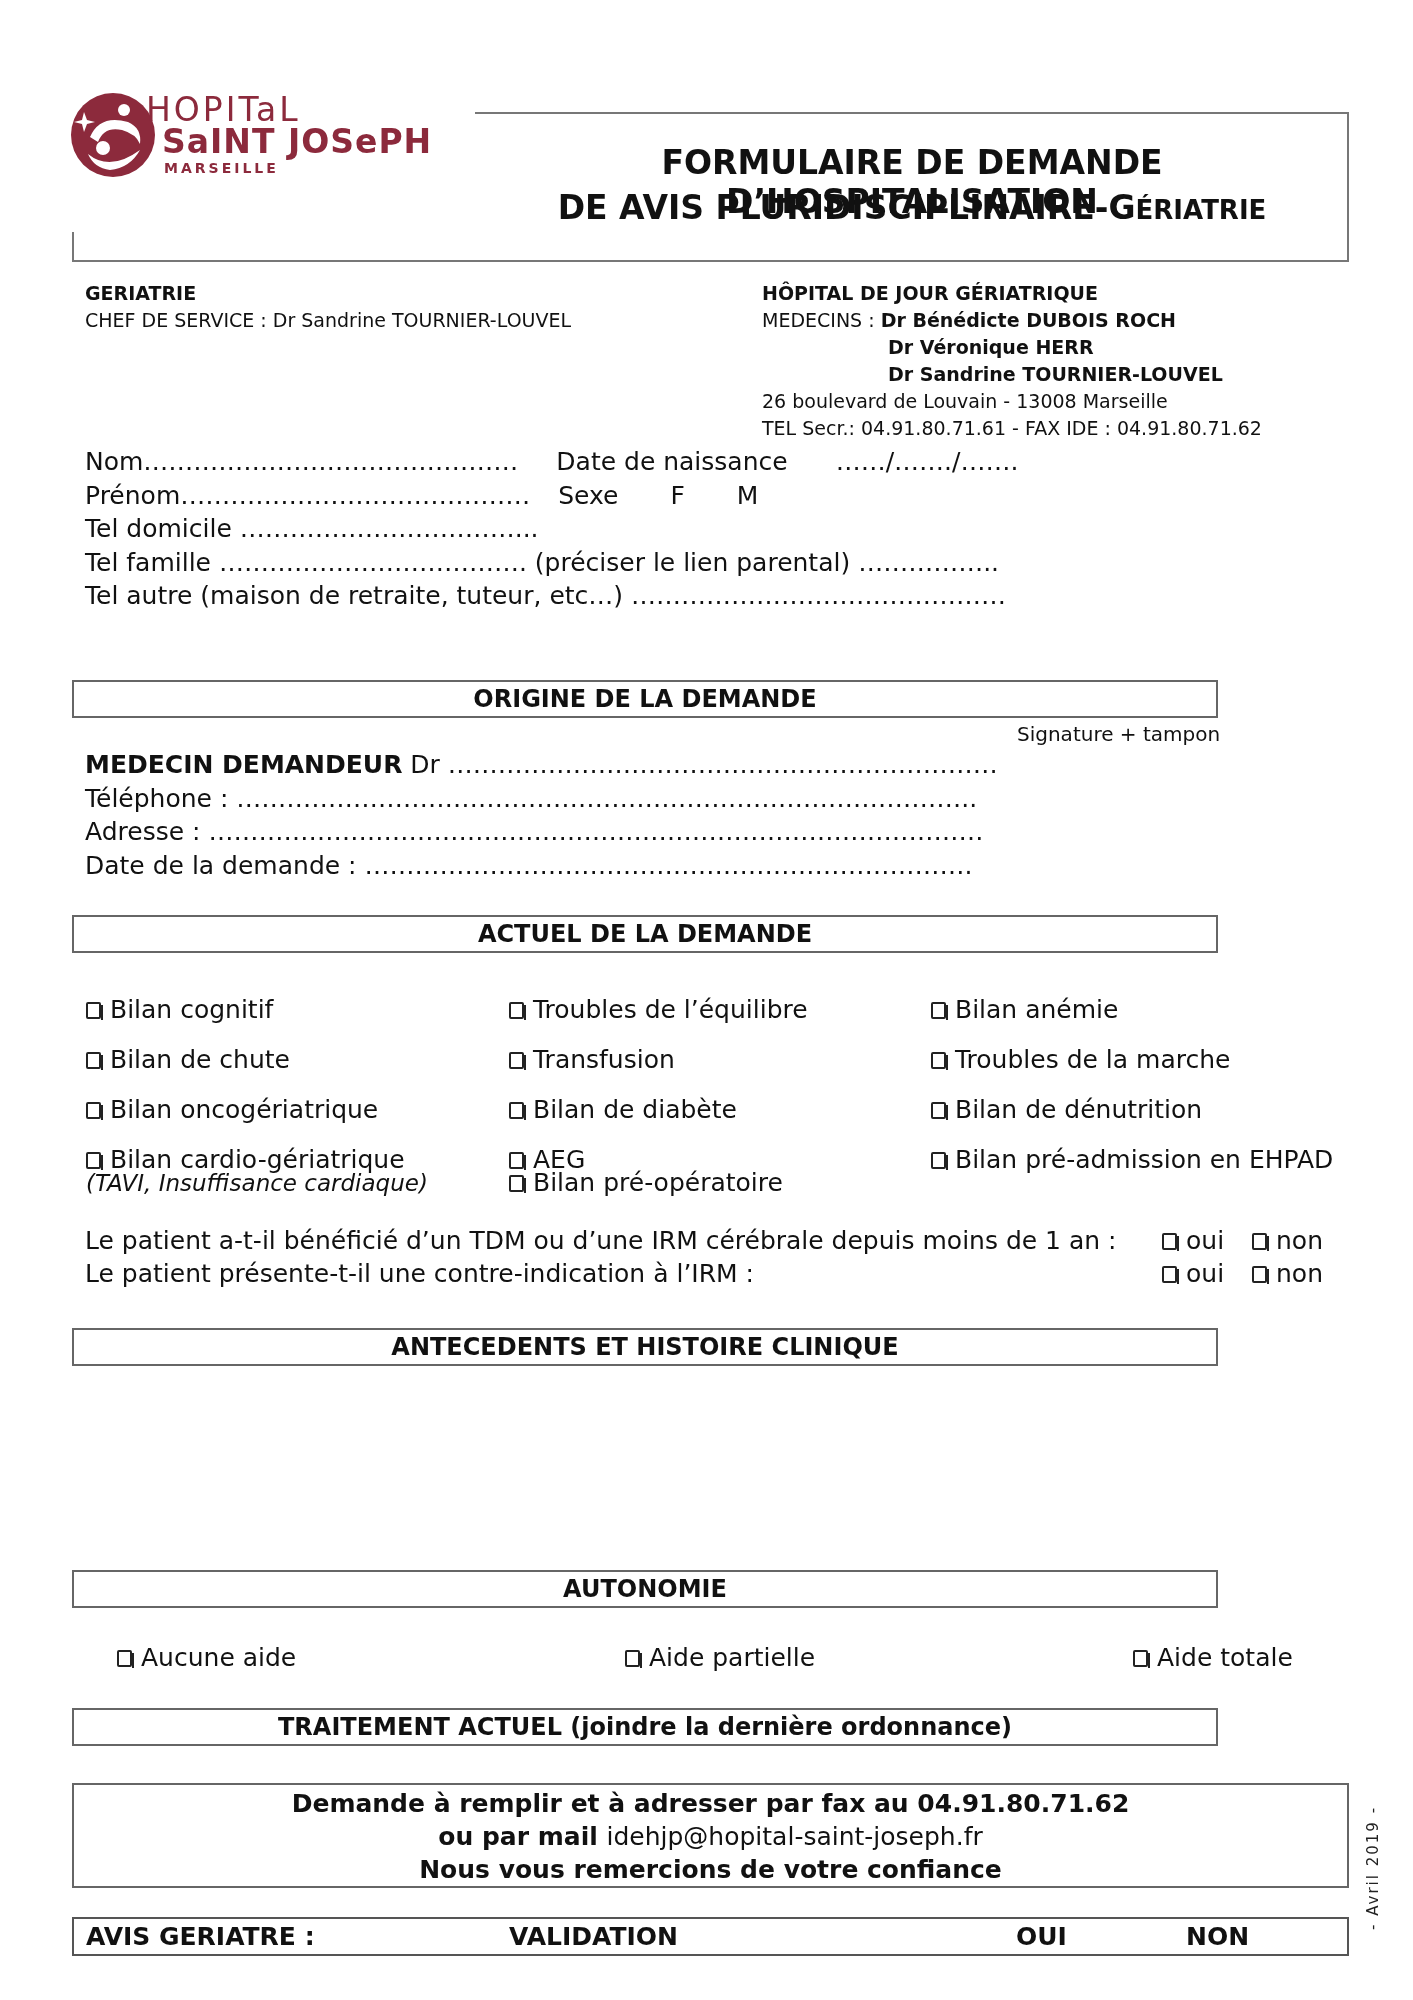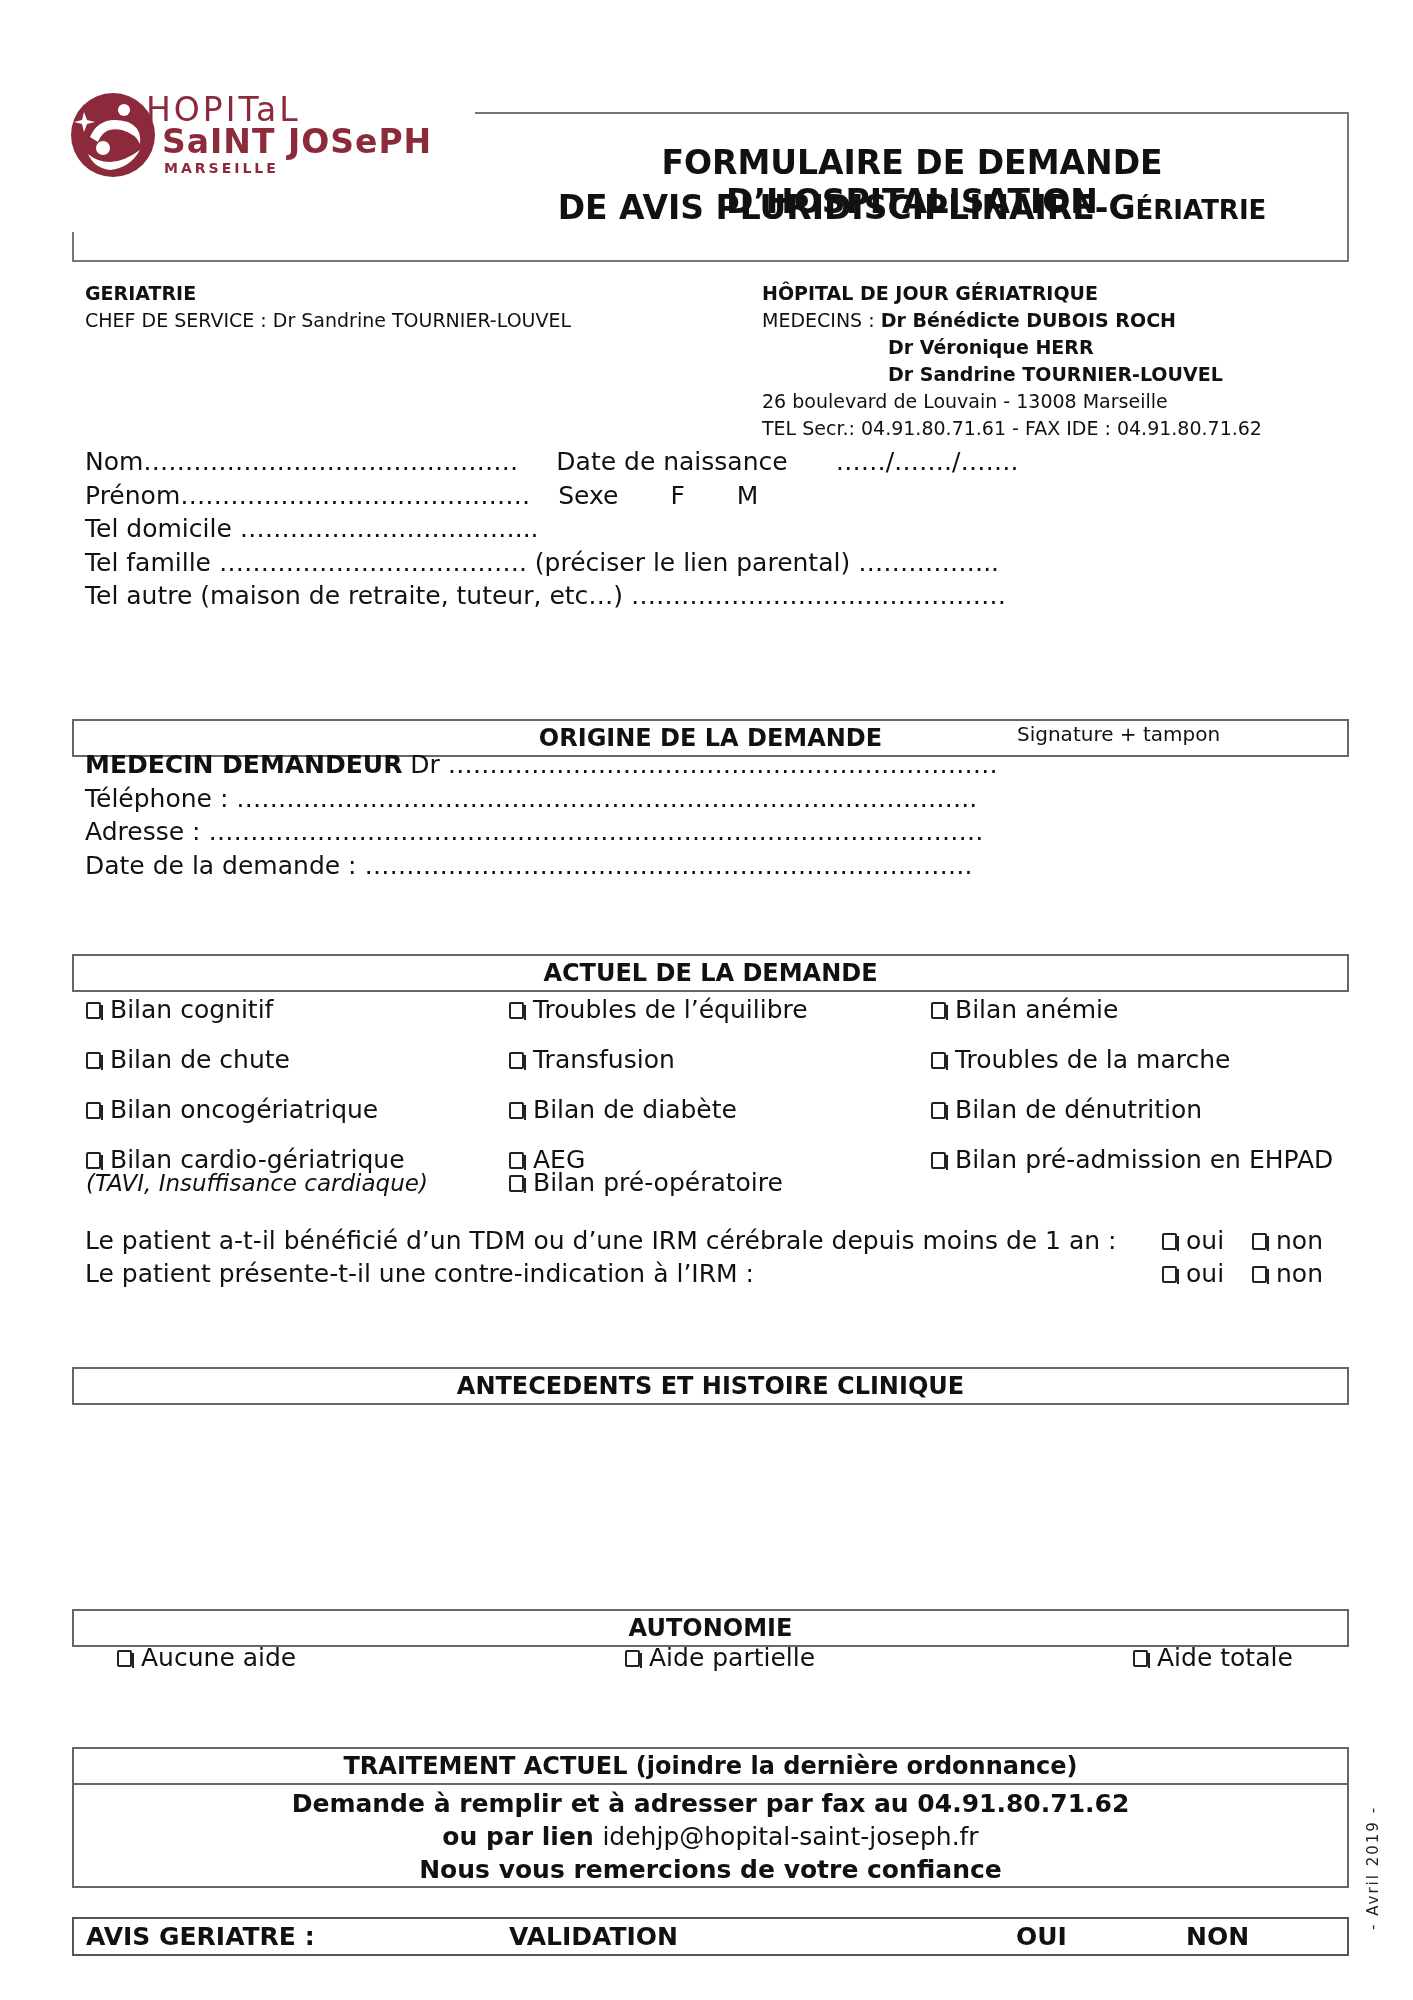--- a/index.html
+++ b/index.html
@@ -11,21 +11,21 @@
   .logo-line1 { position:absolute; left:76px; top:-2px; font-size:33px; letter-spacing:3px; color:#8c2a3c; font-family:"DejaVu Sans", sans-serif; }
   .logo-line2 { position:absolute; left:92px; top:30px; font-size:33px; font-weight:bold; letter-spacing:1px; color:#8c2a3c; }
   .logo-line3 { position:absolute; left:94px; top:68px; font-size:14px; font-weight:bold; letter-spacing:3px; color:#8c2a3c; }
   .header-box { left:475px; top:112px; width:874px; height:150px; border-top:2px solid #777; border-right:2px solid #777; border-bottom:2px solid #777; box-sizing:border-box; }
   .header-stub { left:72px; top:232px; width:404px; height:30px; border-left:2px solid #777; border-bottom:2px solid #777; box-sizing:border-box; }
   .title { left:475px; width:874px; text-align:center; font-weight:bold; font-size:33px; color:#111; font-family:"DejaVu Sans", sans-serif; }
   .title .sc { font-size:26px; }
   .info { font-size:19px; line-height:27px; }
   .info b { font-weight:bold; }
   .patient { left:85px; top:445px; font-size:25px; line-height:33.5px; }
-  .section { left:72px; width:1277px; height:38px; border:2px solid #666; box-sizing:border-box; text-align:center; font-weight:bold; font-size:24px; line-height:34px;margin-top:39px; }
+  .section { left:72px; width:1146px; height:38px; border:2px solid #666; box-sizing:border-box; text-align:center; font-weight:bold; font-size:24px; line-height:34px; }
   .line { font-size:25px; }
   .cb { display:inline-block; width:15px; height:17px; border:2px solid #222; border-radius:2px; margin-right:9px; vertical-align:-1px; box-sizing:border-box; position:relative; }
   .cb::after { content:""; position:absolute; right:-4px; top:1px; width:2px; height:15px; background:#222; }
   .item { font-size:25px; white-space:nowrap; }
   .ital { font-style:italic; font-size:23px; }
   .footer-box { left:72px; top:1783px; width:1277px; height:105px; border:2px solid #666; box-sizing:border-box; text-align:center; font-size:25px; line-height:33px; padding-top:2px; }
   .avis-box { left:72px; top:1917px; width:1277px; height:39px; border:2px solid #555; box-sizing:border-box; font-size:25px; font-weight:bold; }
   .vert { left:1364px; top:1930px; transform:rotate(-90deg); transform-origin:left top; font-size:15px; letter-spacing:2px; color:#222; white-space:nowrap; }
 </style>
 </head>
@@ -127,21 +127,21 @@
 
 <div class="abs section" style="top:1570px;">AUTONOMIE</div>
 <div class="abs item" style="left:117px; top:1643px;"><span class="cb"></span><span>Aucune aide</span></div>
 <div class="abs item" style="left:625px; top:1643px;"><span class="cb"></span><span>Aide partielle</span></div>
 <div class="abs item" style="left:1133px; top:1643px;"><span class="cb"></span><span>Aide totale</span></div>
 
 <div class="abs section" style="top:1708px;">TRAITEMENT ACTUEL (joindre la dernière ordonnance)</div>
 
 <div class="abs footer-box">
   <div style="font-weight:bold;">Demande à remplir et à adresser par fax au 04.91.80.71.62</div>
-  <div><b>ou par lien </b><span>idehjp@hopital-saint-joseph.fr</span></div>
+  <div><b>ou par mail </b><span>idehjp@hopital-saint-joseph.fr</span></div>
   <div style="font-weight:bold;">Nous vous remercions de votre confiance</div>
 </div>
 
 <div class="abs avis-box">
   <span class="abs" style="left:12px; top:3px;">AVIS GERIATRE :</span>
   <span class="abs" style="left:435px; top:3px;">VALIDATION</span>
   <span class="abs" style="left:942px; top:3px;">OUI</span>
   <span class="abs" style="left:1112px; top:3px;">NON</span>
 </div>
 

